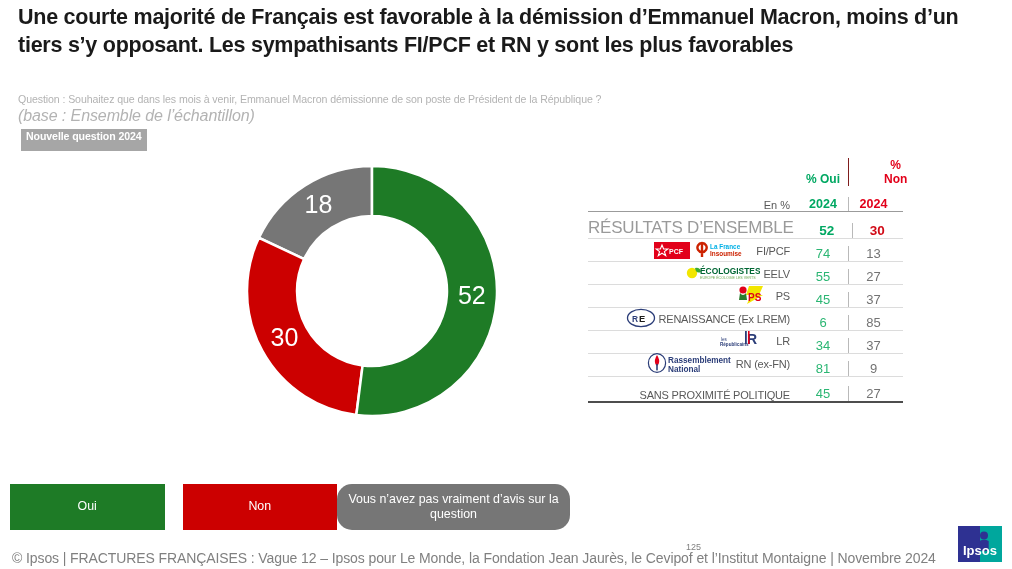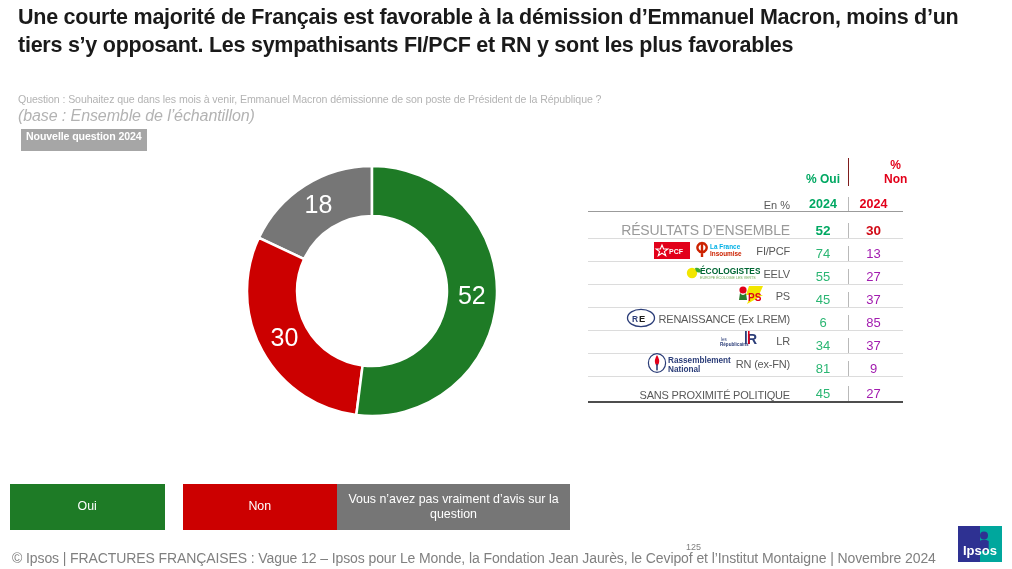--- a/index.html
+++ b/index.html
@@ -55,58 +55,58 @@
   }
   .legend-item{
     display:flex;align-items:center;justify-content:center;
     text-align:center;color:#ffffff;
     font-size:12.4px;line-height:1.25;
     padding:0 6px;
     box-sizing:border-box;
   }
   .lg-oui{width:159px;background:#1e7b26;}
   .lg-non{width:159px;background:#cc0000;margin-left:18px;}
-  .lg-sans{width:240px;background:#767676;margin-left:0;}
+  .lg-sans{width:240px;background:#767676;margin-left:0;border-radius:15px;}
 
   
   .table{
     position:absolute;left:588px;top:164px;width:315px;
     font-size:11px;color:#595959;
   }
   .trow{display:flex;align-items:flex-end;}
   .tlabel{
     flex:0 0 210px;text-align:right;
     padding-right:8px;box-sizing:border-box;
     display:flex;align-items:center;justify-content:flex-end;
     gap:3px;white-space:nowrap;
   }
   .tcell{
     flex:0 0 50px;text-align:center;
     font-size:13px;
     box-sizing:border-box;
   }
   .tcell.oui{color:#2bb673;}
-  .tcell.non{color:#a21caf;}
+  .tcell.non{color:#737373;}
   .tcell.sep{border-left:1px solid #b9b9b9;}
 
   
   .row-head{height:22px;}
   .row-head .tcell{font-weight:bold;font-size:12px;}
   .row-head .tcell.oui{color:#00a862;}
   .row-head .tcell.non{color:#e2001a;}
   .row-head .tcell{border-left:none;}
   .row-head .tcell.sep{border-left:1px solid #7f1d1d;padding-left:35px;}
 
   .row-year{height:25px;border-bottom:1px solid #9b9b9b;}
   .row-year .tcell{font-weight:bold;font-size:12.5px;}
   .row-year .tcell.oui{color:#00a862;}
   .row-year .tcell.non{color:#e2001a;}
 
   .row-total{height:26px;}
-  .row-total .tlabel{color:#9a9a9a;font-size:14px;letter-spacing:-0.2px;}
+  .row-total .tlabel{color:#9a9a9a;font-size:17px;letter-spacing:-0.2px;}
   .row-total .tcell{font-weight:bold;font-size:13.5px;}
   .row-total .tcell.oui{color:#00a862;}
   .row-total .tcell.non{color:#d10a16;}
 
   .row-party{height:22px;border-top:1px solid #dcdcdc;}
   .row-party:first-of-type{border-top:none;}
   .row-last{height:24px;border-top:1px solid #dcdcdc;border-bottom:2px solid #4d4d4d;}
   .row-last .tlabel{letter-spacing:-0.2px;}
 
   .plabel{font-size:11px;color:#595959;letter-spacing:-0.2px;}

